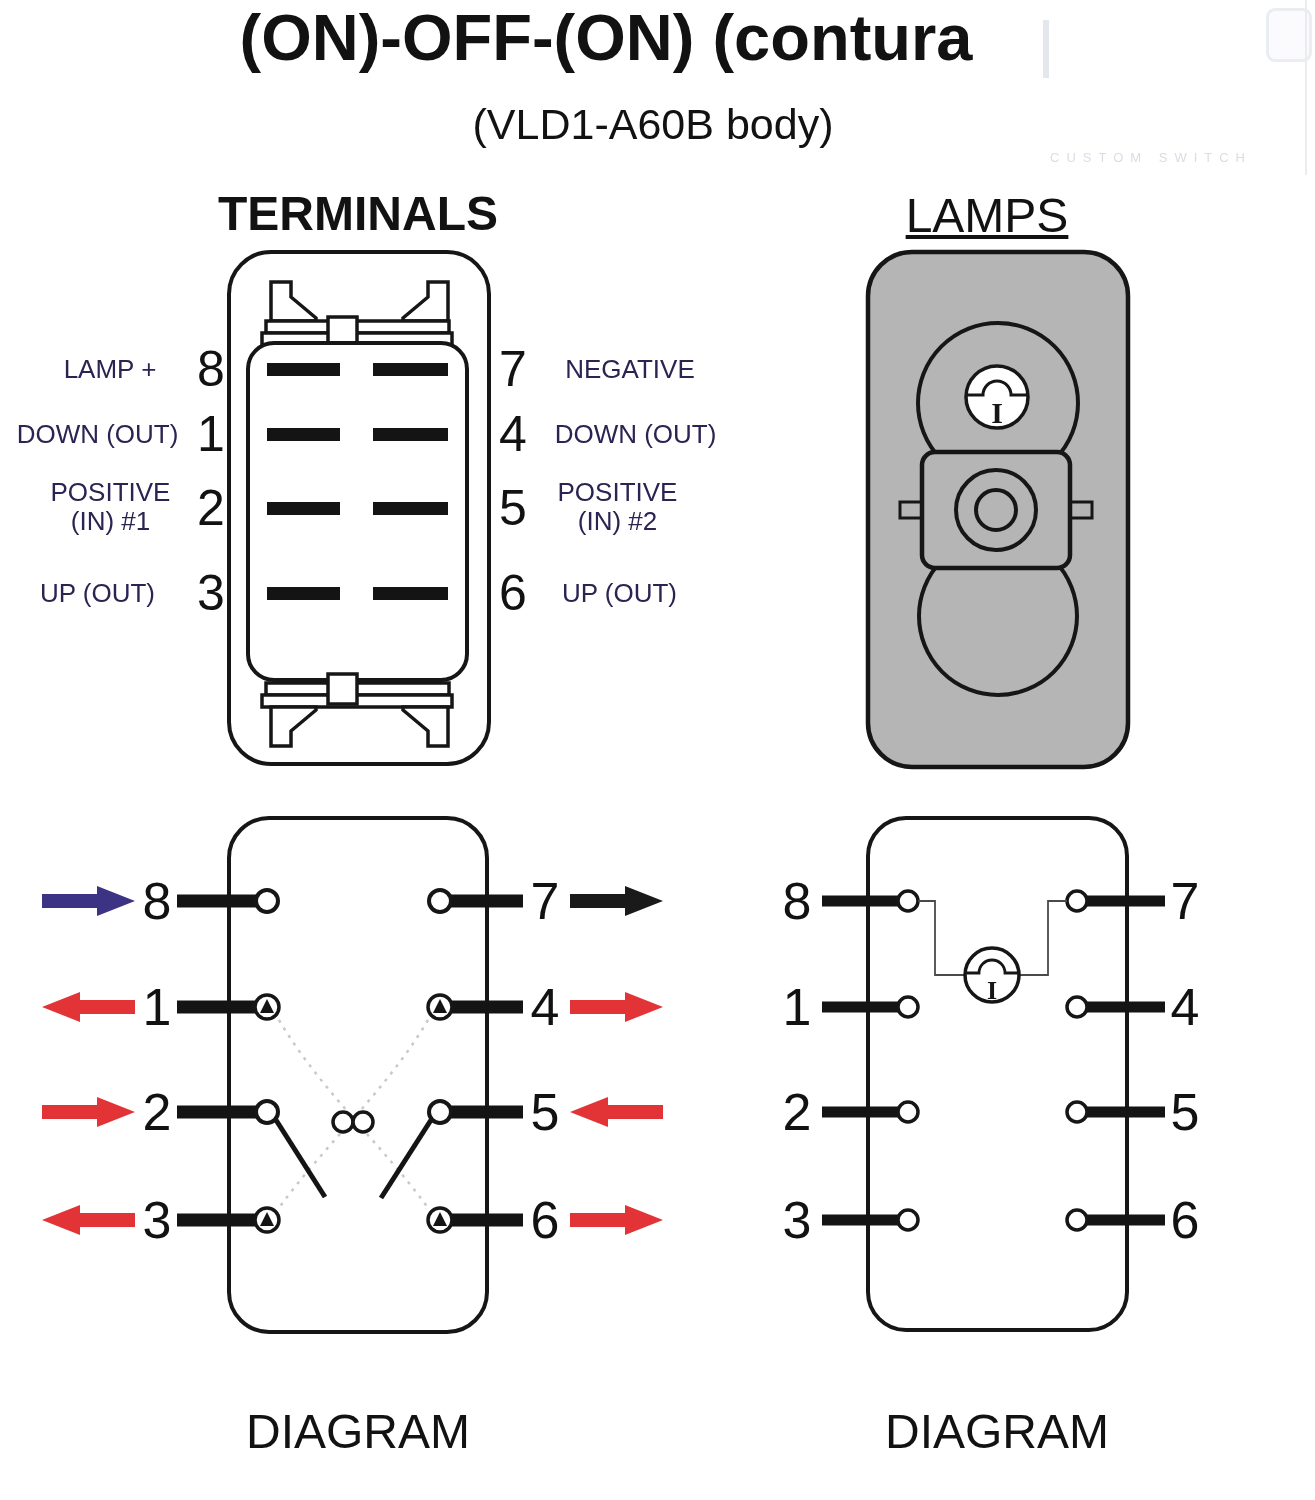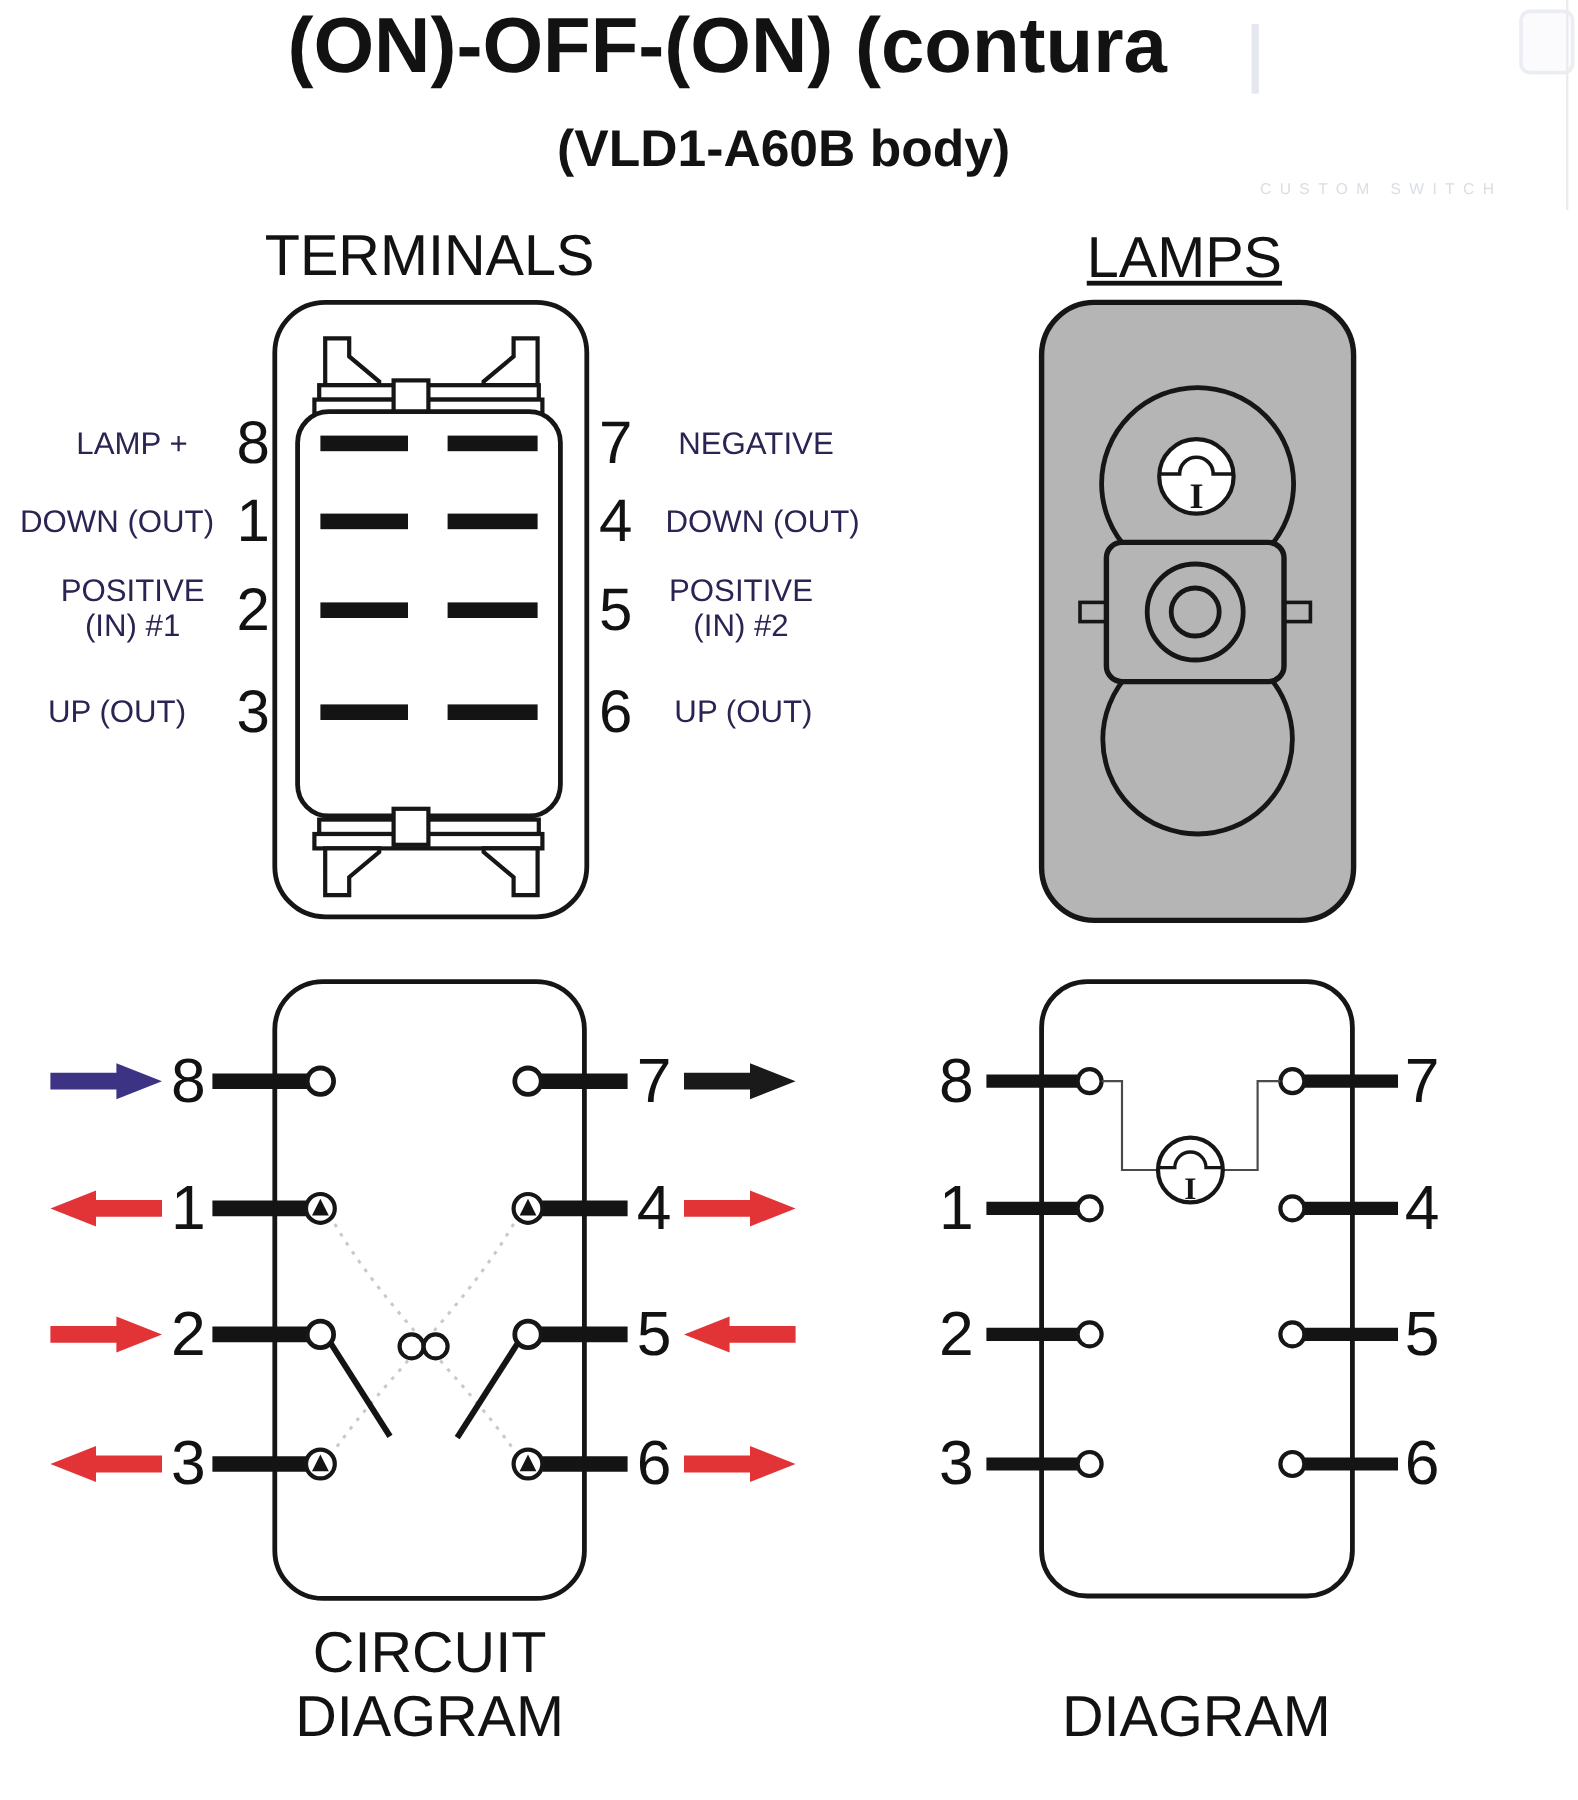--- a/index.html
+++ b/index.html
@@ -19,28 +19,28 @@
   .wmbox{border:3px solid #eaedf2;border-radius:9px;background:#fbfbfd;}
   .wmline{background:#ececec;}
   svg{position:absolute;overflow:visible;}
 </style>
 </head>
 <body>
 
 <div id="stage">
 
   <div class="abs ctr title" style="left:0;top:12;width:1212px;font-weight:bold;">(ON)-OFF-(ON) (contura</div>
-  <div class="abs ctr subtitle" style="left:0;top:100px;width:1306px;font-weight:bold;">(VLD1-A60B body)</div>
+  <div class="abs ctr subtitle" style="left:0;top:100px;width:1306px;">(VLD1-A60B body)</div>
 
   <div class="abs wmbar" style="left:1043px;top:20px;width:6px;height:58px;"></div>
   <div class="abs wmbox" style="left:1266px;top:8px;width:40px;height:48px;"></div>
   <div class="abs wmline" style="left:1305px;top:0;width:2px;height:175px;"></div>
   <div class="abs wmtext" style="left:1050px;top:150px;text-align:right;">CUSTOM SWITCH</div>
 
-  <div class="abs ctr heading" style="left:208px;top:186px;width:300px;">TERMINALS</div>
+  <div class="abs ctr heading" style="left:208px;top:186px;width:300px;font-weight:bold;">TERMINALS</div>
 
   <svg style="left:215px;top:245px;" width="290" height="525" viewBox="215 245 290 525">
     <rect x="229" y="252" width="260" height="512" rx="42" fill="#ffffff" stroke="#161616" stroke-width="4"></rect>
 
     <path d="M271 282 L291 282 L291 297 L316 318 L316 321 L271 321 Z" fill="#ffffff" stroke="#161616" stroke-width="3.5"></path>
     <path d="M448 282 L428 282 L428 297 L403 318 L403 321 L448 321 Z" fill="#ffffff" stroke="#161616" stroke-width="3.5"></path>
     <rect x="266" y="321" width="183" height="12" fill="#ffffff" stroke="#161616" stroke-width="3.5"></rect>
     <rect x="262" y="333" width="190" height="12" fill="#ffffff" stroke="#161616" stroke-width="3.5"></rect>
     <rect x="328" y="317" width="29" height="30" fill="#ffffff" stroke="#161616" stroke-width="3.5"></rect>
 
@@ -156,21 +156,20 @@
 
   <div class="abs ctr dnum" style="left:142px;top:875px;width:30px;">8</div>
   <div class="abs ctr dnum" style="left:142px;top:981px;width:30px;">1</div>
   <div class="abs ctr dnum" style="left:142px;top:1086px;width:30px;">2</div>
   <div class="abs ctr dnum" style="left:142px;top:1194px;width:30px;">3</div>
   <div class="abs ctr dnum" style="left:530px;top:875px;width:30px;">7</div>
   <div class="abs ctr dnum" style="left:530px;top:981px;width:30px;">4</div>
   <div class="abs ctr dnum" style="left:530px;top:1086px;width:30px;">5</div>
   <div class="abs ctr dnum" style="left:530px;top:1194px;width:30px;">6</div>
 
-  <div class="abs ctr caption" style="left:158px;top:1352px;width:400px;">CIRCUIT</div>
   <div class="abs ctr caption" style="left:158px;top:1406px;width:400px;">DIAGRAM</div>
 
   <svg style="left:755px;top:810px;" width="445" height="545" viewBox="755 810 445 545">
     <rect x="868" y="818" width="259" height="512" rx="38" fill="none" stroke="#161616" stroke-width="4"></rect>
 
     <line x1="822" y1="901" x2="898" y2="901" stroke="#141414" stroke-width="11"></line>
     <line x1="1087" y1="901" x2="1165" y2="901" stroke="#141414" stroke-width="11"></line>
     <line x1="822" y1="1007" x2="898" y2="1007" stroke="#141414" stroke-width="11"></line>
     <line x1="1087" y1="1007" x2="1165" y2="1007" stroke="#141414" stroke-width="11"></line>
     <line x1="822" y1="1112" x2="898" y2="1112" stroke="#141414" stroke-width="11"></line>

